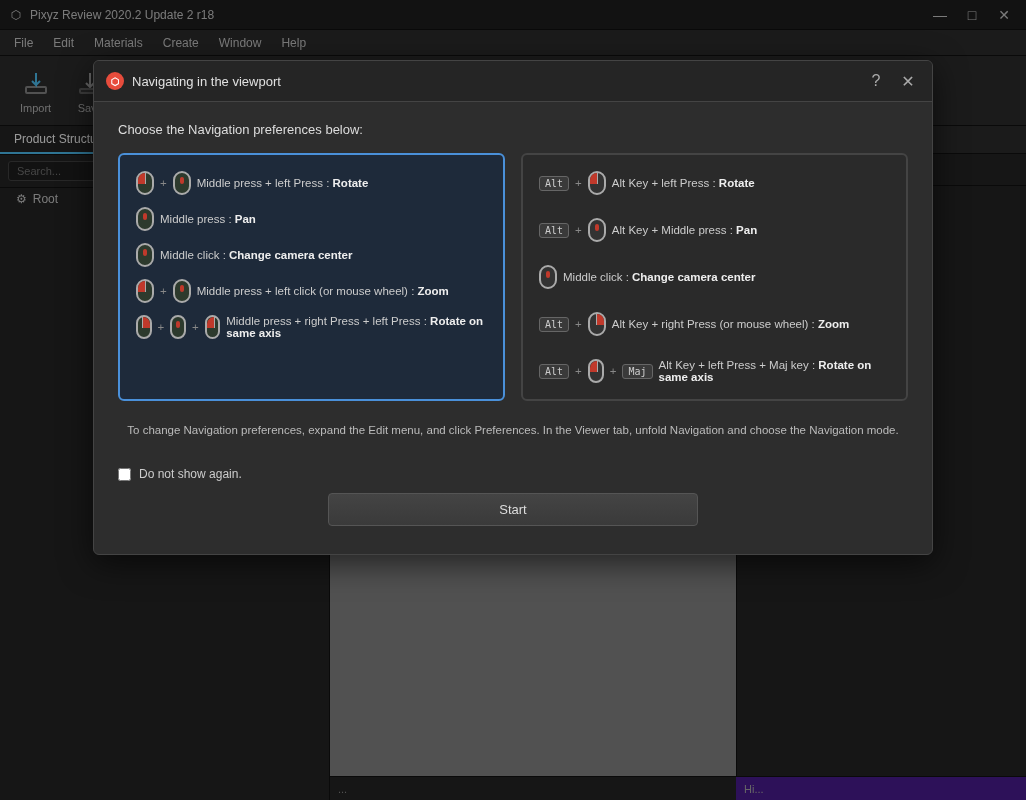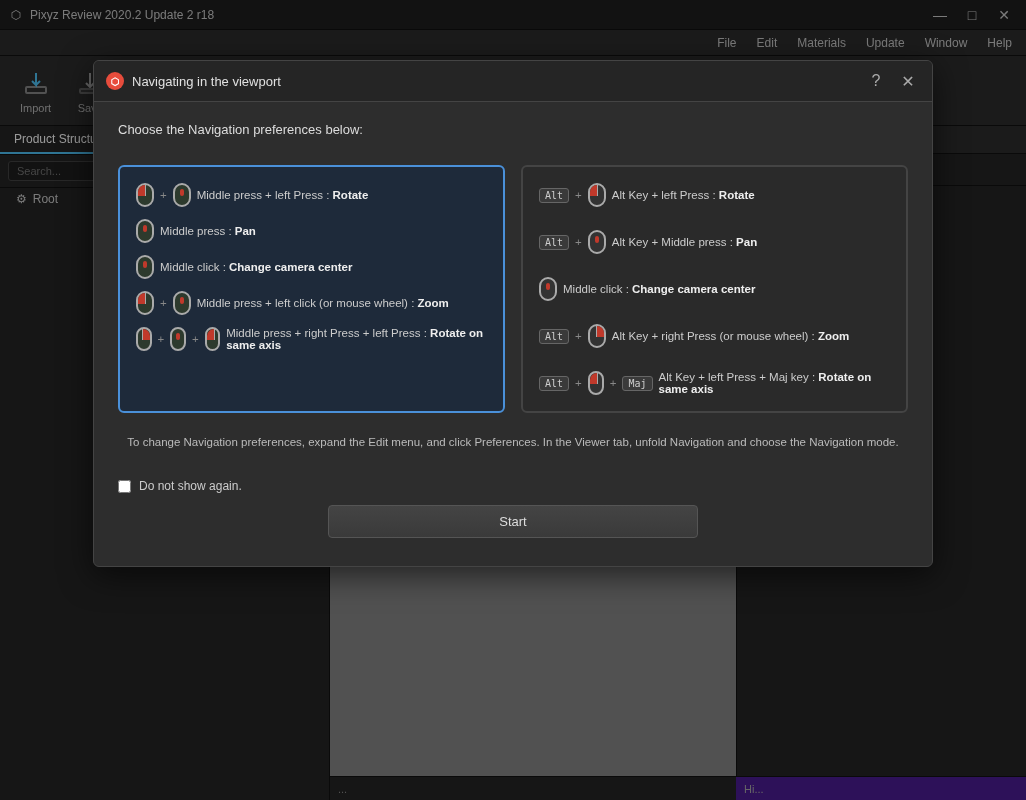--- a/index.html
+++ b/index.html
@@ -56,21 +56,20 @@
     }
 
     
     .menu-bar {
       background: #2d2d2d;
       height: 26px;
       display: flex;
       align-items: center;
       padding: 0 4px;
       border-bottom: 1px solid #111;
-      justify-content: flex-end;
     }
     .menu-item {
       padding: 2px 10px;
       cursor: pointer;
       color: #ccc;
       font-size: 12px;
       border-radius: 2px;
     }
 
     
@@ -322,21 +321,21 @@
       align-items: center;
       justify-content: center;
       border-radius: 3px;
     }
     .dialog-body {
       padding: 20px 24px;
     }
     .dialog-subtitle {
       font-size: 13px;
       color: #ddd;
-      margin-bottom: 28px;
+      margin-bottom: 16px;
     }
     .nav-options {
       display: flex;
       gap: 16px;
       margin-bottom: 20px;
     }
     .nav-option {
       flex: 1;
       background: #1e2a3a;
       border: 2px solid #4a90d9;
@@ -449,21 +448,21 @@
     <button>—</button>
     <button>□</button>
     <button class="close-btn">✕</button>
   </div>
 </div>
 
 <div class="menu-bar">
   <span class="menu-item">File</span>
   <span class="menu-item">Edit</span>
   <span class="menu-item">Materials</span>
-  <span class="menu-item">Update</span>
+  <span class="menu-item">Create</span>
   <span class="menu-item">Window</span>
   <span class="menu-item">Help</span>
 </div>
 
 <div class="toolbar">
 
   <button class="toolbar-btn">
     <div class="tb-icon">
       <svg viewBox="0 0 28 28" fill="none" stroke="#4fc3f7" stroke-width="2">
         <rect x="4" y="18" width="20" height="6" rx="1" fill="#2d2d2d" stroke="#888"></rect>

